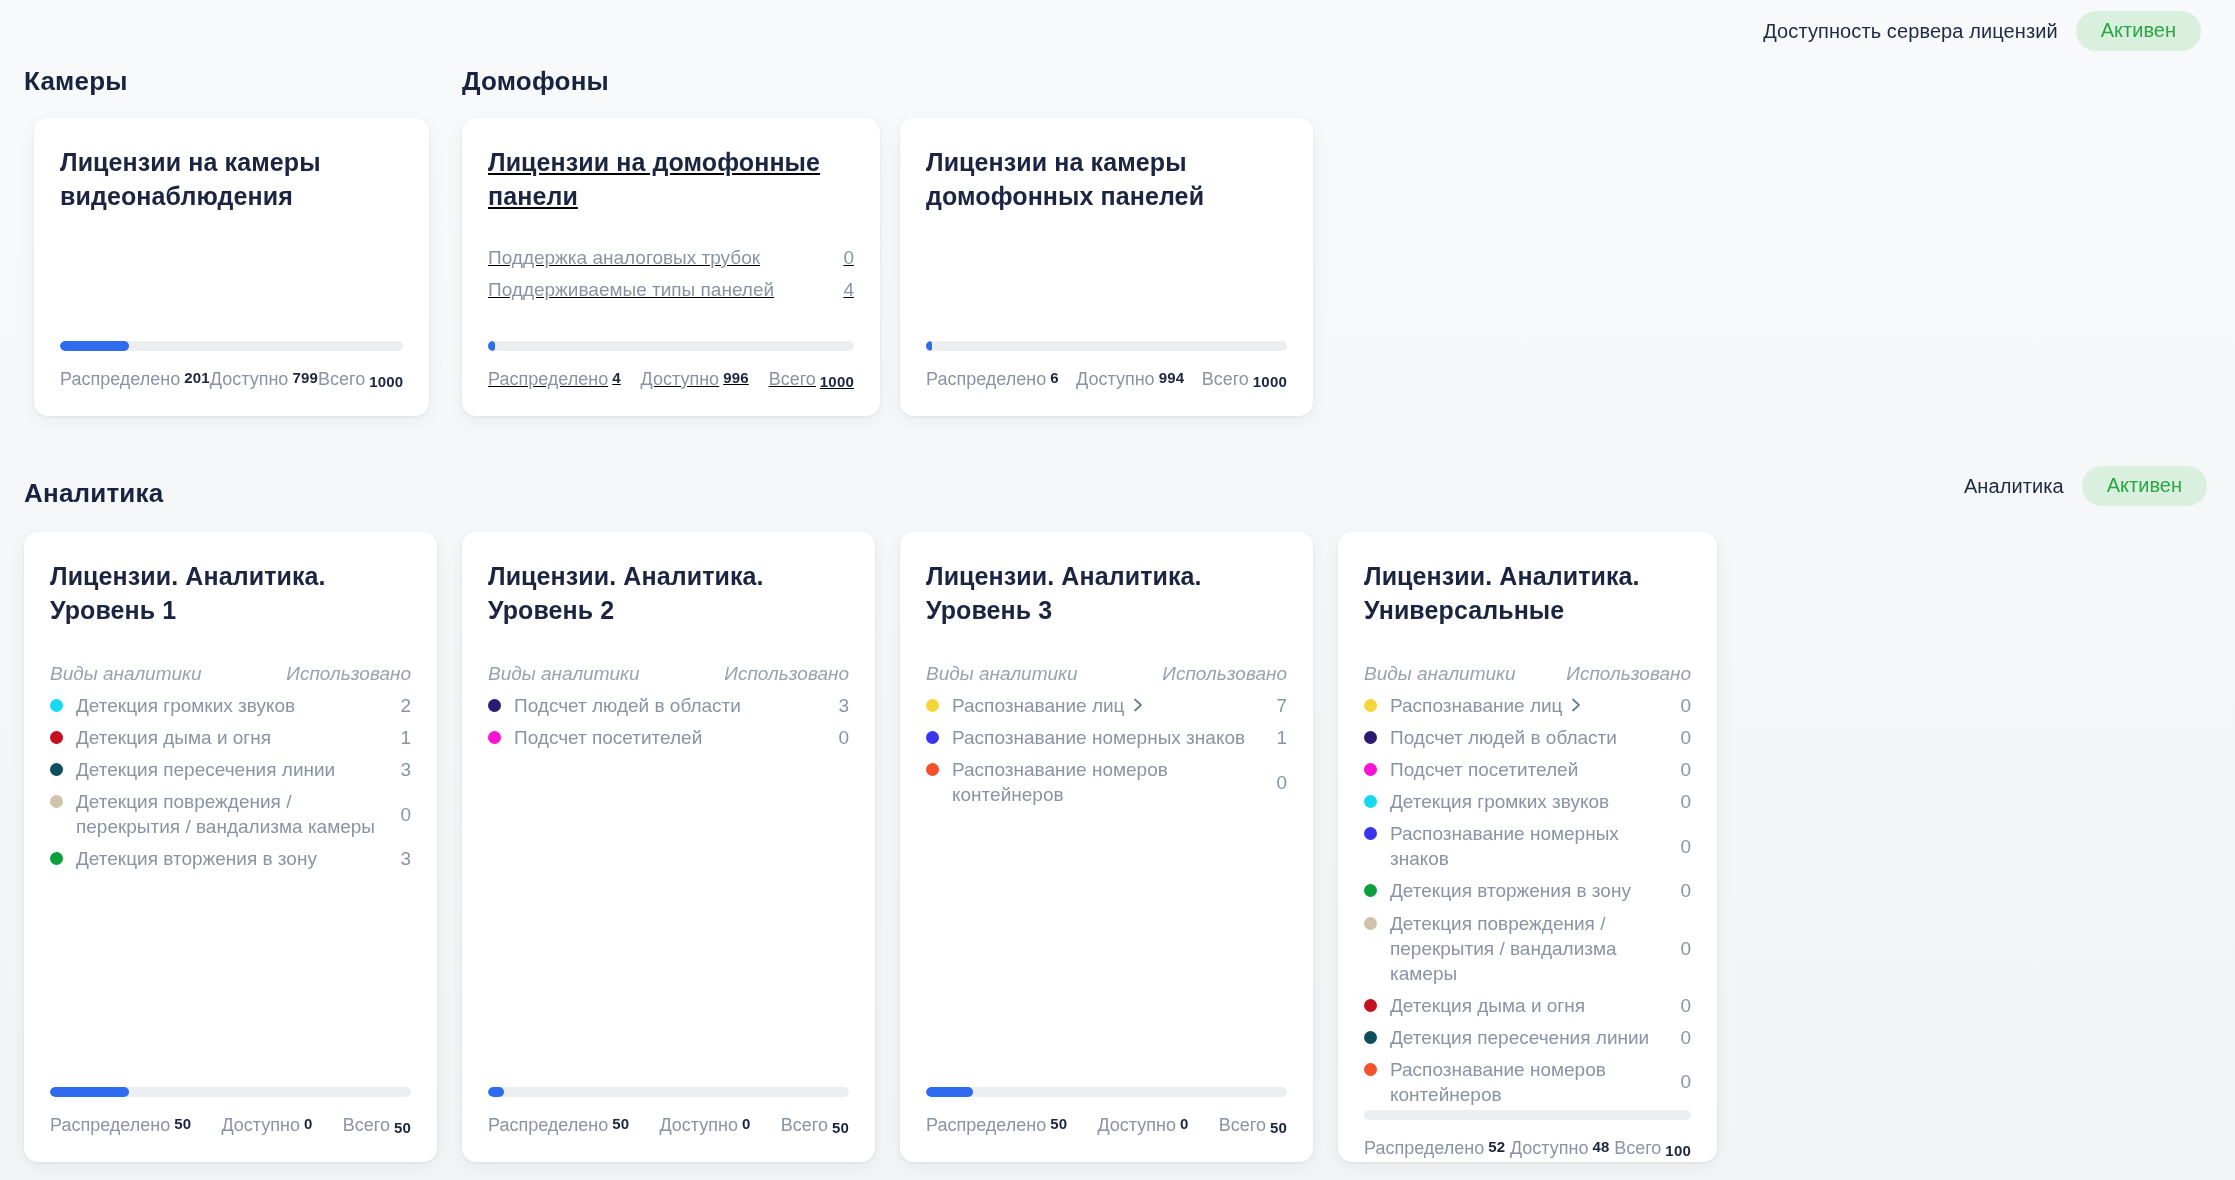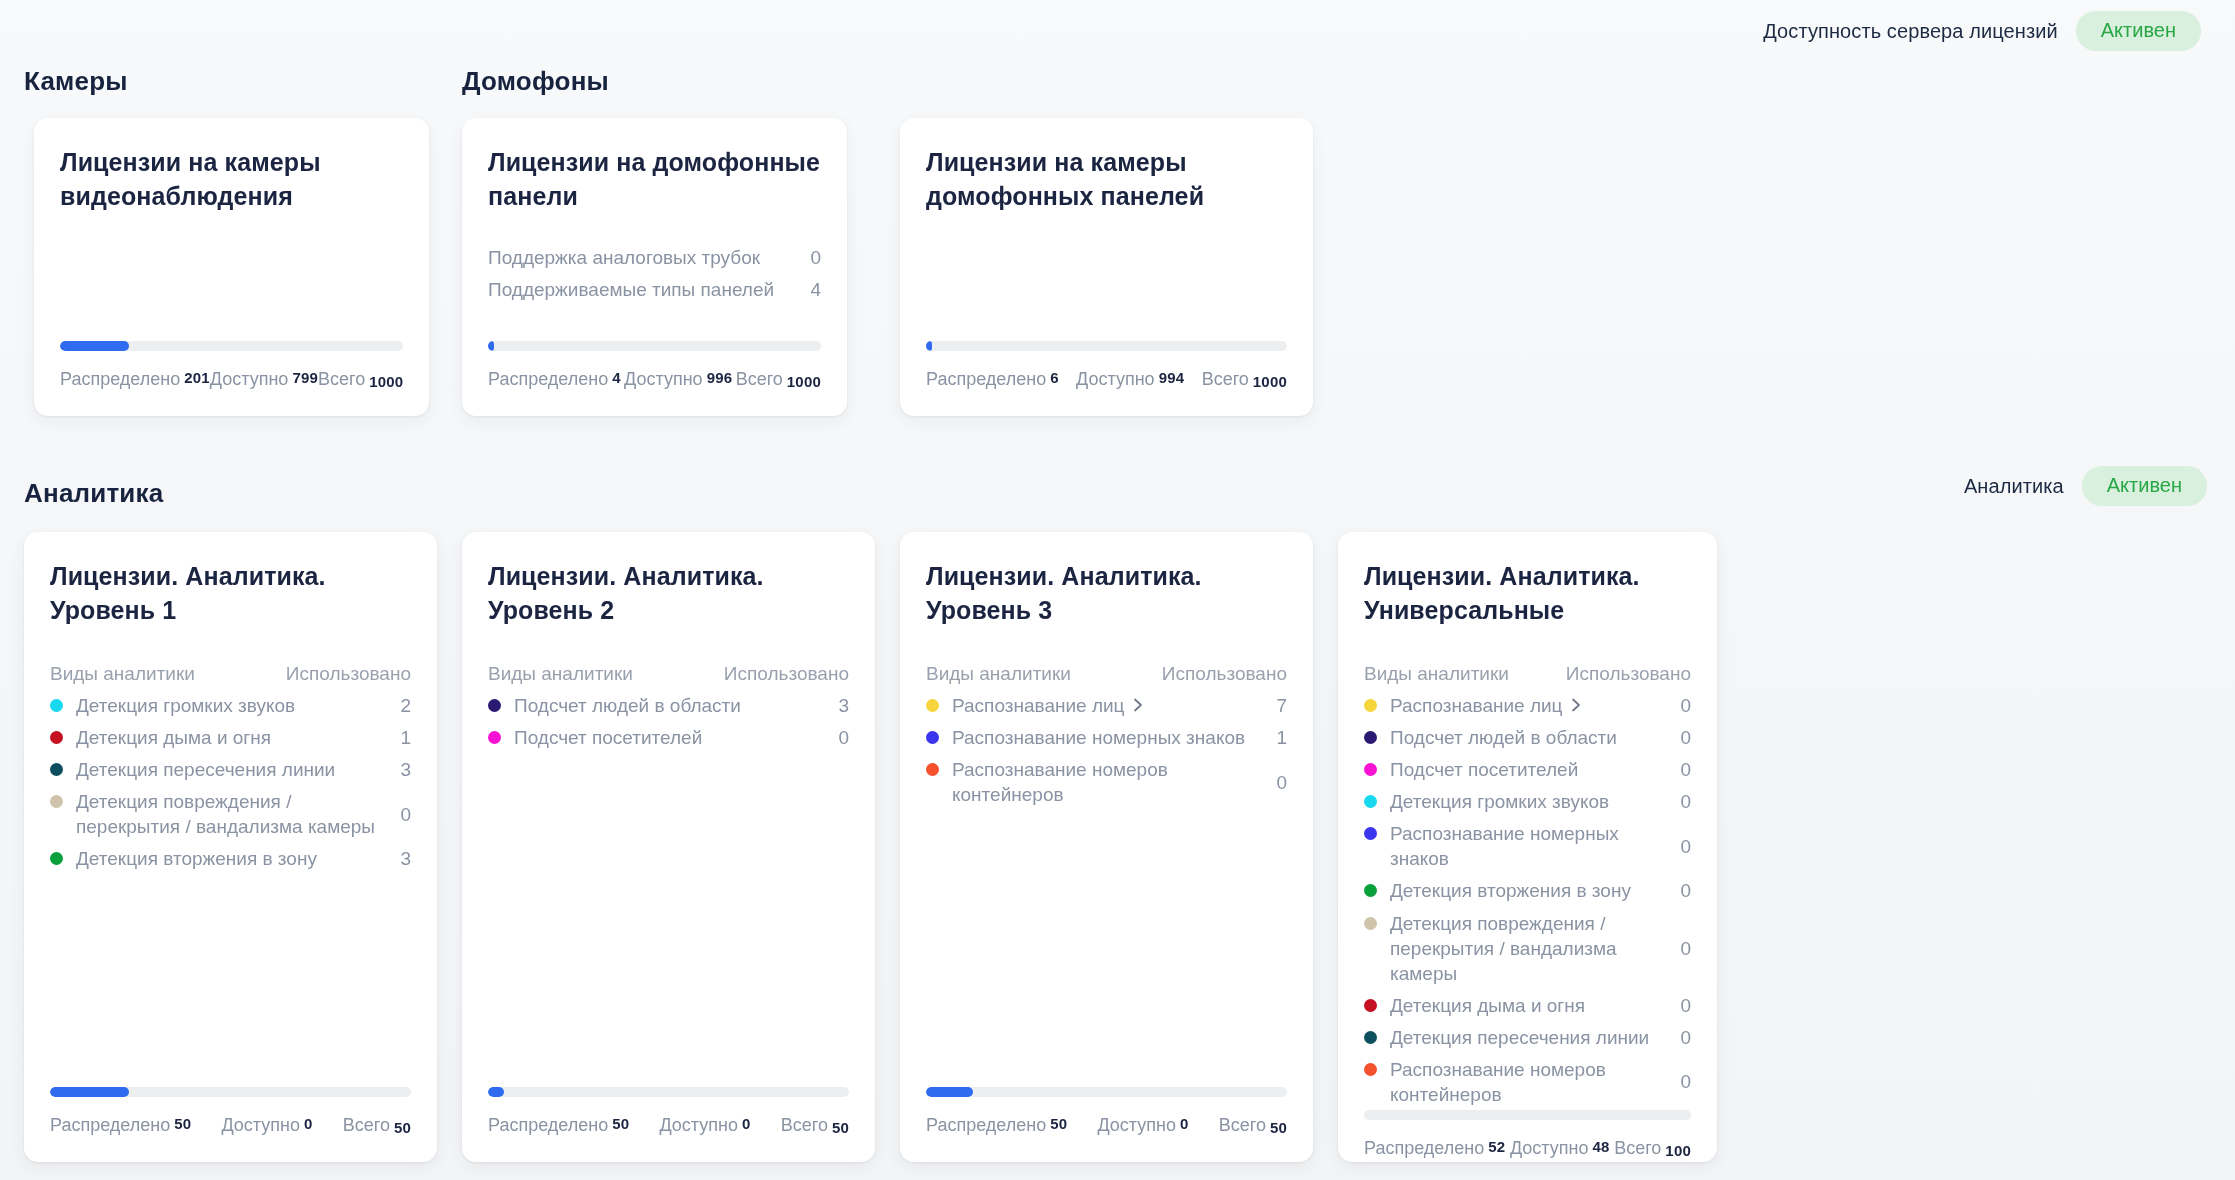--- a/index.html
+++ b/index.html
@@ -93,20 +93,21 @@
   .kv-row .kv-val { color: #8a93a3; }
 
   
   .list-head {
     display: flex;
     justify-content: space-between;
     font-size: 19px;
     color: #9aa1ae;
     margin-top: 36px;
     padding-bottom: 4px;
+    font-style: italic;
   }
   .an-row {
     display: flex;
     align-items: flex-start;
     justify-content: space-between;
     padding: 4px 0 3px;
     font-size: 19px;
     color: #8a93a3;
     line-height: 1.32;
   }
@@ -194,21 +195,21 @@
         <span class="stat-label">Доступно</span>
         <span class="stat-value">799</span>
       </div>
       <div class="stat right">
         <span class="stat-label">Всего</span>
         <span class="stat-value">1000</span>
       </div>
     </div>
   </div>
   </div>
-  <div class="card" style="left:462px;top:118px;width:385px;height:298px;">
+  <div class="card" style="left:462px;top:118px;width:418px;height:298px;text-decoration:underline;">
     <div class="card-title">Лицензии на домофонные панели</div>
     <div class="kv-list">
     <div class="kv-row">
       <span>Поддержка аналоговых трубок</span>
       <span class="kv-val">0</span>
     </div>
     <div class="kv-row">
       <span>Поддерживаемые типы панелей</span>
       <span class="kv-val">4</span>
     </div>

